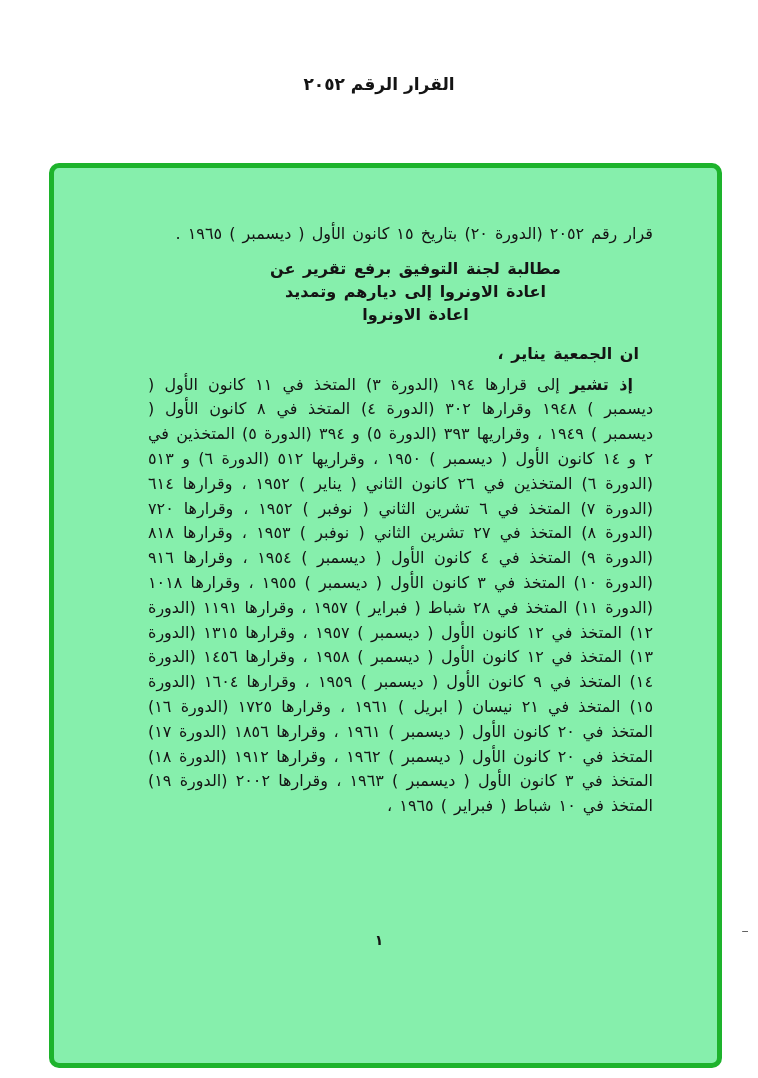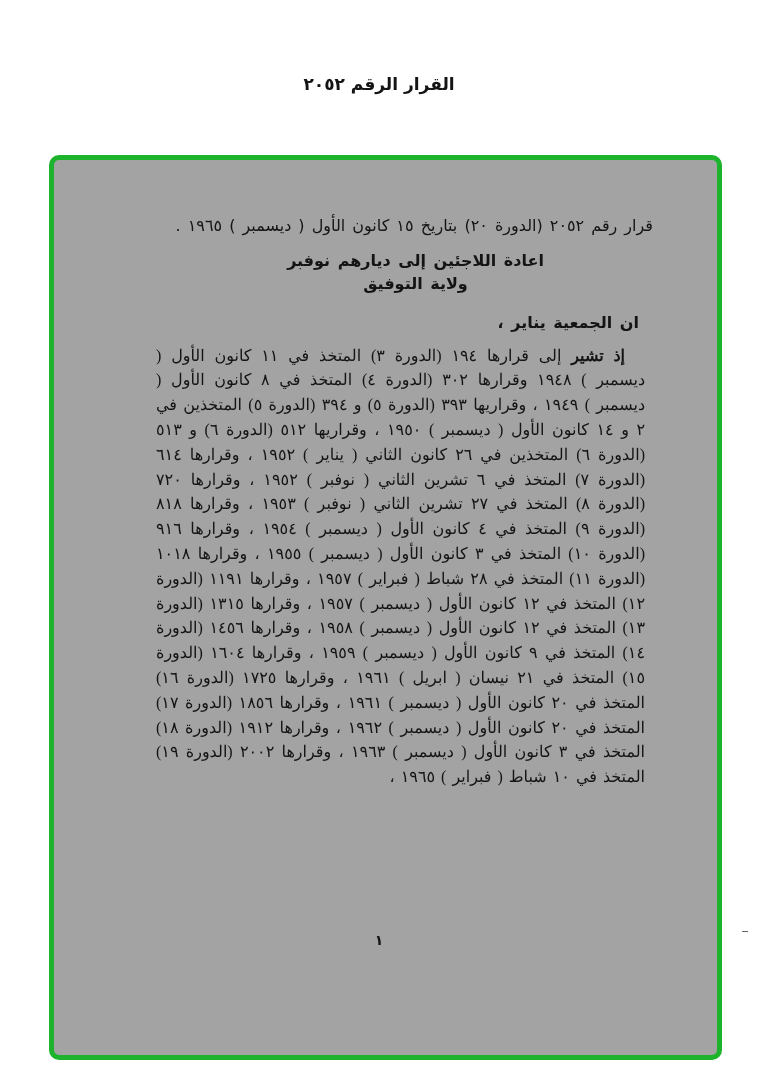--- a/index.html
+++ b/index.html
@@ -30,25 +30,25 @@
   }
   .doc-citation {
     margin-top: 12px;
     font-size: 9.5px;
     font-weight: bold;
     color: #1c1c1c;
   }
   
   .resolution-box {
     position: absolute;
-    left: 49px; top: 155px;
+    left: 49px; top: 163px;
     width: 673px; height: 905px;
     border: 5px solid #1db32c;
     border-radius: 10px;
-    background: #a3a3a3;
+    background: #86efac;
     overflow: hidden;
   }
   .box-content {
     direction: rtl;
     text-align: justify;
     padding: 54px 64px 0 94px;
     font-size: 16px;
     line-height: 24.8px;
     letter-spacing: 0.2px;
     word-spacing: 2px;
@@ -66,22 +66,21 @@
   }
   .heading-line { padding: 0; }
   .opening-line {
     font-weight: bold;
     text-indent: 14px;
     text-align: right;
     margin-bottom: 6px;
   }
   .body-para {
     text-indent: 20px;
-    margin: 8px;
-    font-family: Liberation Serif, serif;
+    margin: 0;
   }
   .body-para .lead { font-weight: bold; }
   
   .doc-footer {
     position: absolute;
     bottom: 0; left: 0;
     width: 100%; height: 26px;
   }
   .page-number {
     position: absolute;
@@ -106,22 +105,23 @@
   <header class="doc-header">
     <h1 class="doc-title">القرار الرقم ٢٠٥٢</h1>
   </header>
 
   <section class="resolution-box" style="border-color: rgb(29, 179, 44);">
     <div class="box-content">
 
       <p class="intro-para">قرار رقم ٢٠٥٢ (الدورة ٢٠) بتاريخ ١٥ كانون الأول ( ديسمبر ) ١٩٦٥ .</p>
 
       <div class="heading-block">
-        <div class="heading-line">اعادة اللاجئين إلى ديارهم نوفبر</div>
-        <div class="heading-line">ولاية التوفيق</div>
+        <div class="heading-line">مطالبة لجنة التوفيق برفع تقرير عن</div>
+        <div class="heading-line">اعادة الاونروا إلى ديارهم وتمديد</div>
+        <div class="heading-line">اعادة الاونروا</div>
       </div>
 
       <p class="opening-line">ان الجمعية يناير ،</p>
 
       <p class="body-para"><span class="lead">إذ تشير</span><span> إلى قرارها ١٩٤ (الدورة ٣) المتخذ في ١١ كانون الأول ( ديسمبر ) ١٩٤٨ وقرارها ٣٠٢ (الدورة ٤) المتخذ في ٨ كانون الأول ( ديسمبر ) ١٩٤٩ ، وقراريها ٣٩٣ (الدورة ٥) و ٣٩٤ (الدورة ٥) المتخذين في ٢ و ١٤ كانون الأول ( ديسمبر ) ١٩٥٠ ، وقراريها ٥١٢ (الدورة ٦) و ٥١٣ (الدورة ٦) المتخذين في ٢٦ كانون الثاني ( يناير ) ١٩٥٢ ، وقرارها ٦١٤ (الدورة ٧) المتخذ في ٦ تشرين الثاني ( نوفبر ) ١٩٥٢ ، وقرارها ٧٢٠ (الدورة ٨) المتخذ في ٢٧ تشرين الثاني ( نوفبر ) ١٩٥٣ ، وقرارها ٨١٨ (الدورة ٩) المتخذ في ٤ كانون الأول ( ديسمبر ) ١٩٥٤ ، وقرارها ٩١٦ (الدورة ١٠) المتخذ في ٣ كانون الأول ( ديسمبر ) ١٩٥٥ ، وقرارها ١٠١٨ (الدورة ١١) المتخذ في ٢٨ شباط ( فبراير ) ١٩٥٧ ، وقرارها ١١٩١ (الدورة ١٢) المتخذ في ١٢ كانون الأول ( ديسمبر ) ١٩٥٧ ، وقرارها ١٣١٥ (الدورة ١٣) المتخذ في ١٢ كانون الأول ( ديسمبر ) ١٩٥٨ ، وقرارها ١٤٥٦ (الدورة ١٤) المتخذ في ٩ كانون الأول ( ديسمبر ) ١٩٥٩ ، وقرارها ١٦٠٤ (الدورة ١٥) المتخذ في ٢١ نيسان ( ابريل ) ١٩٦١ ، وقرارها ١٧٢٥ (الدورة ١٦) المتخذ في ٢٠ كانون الأول ( ديسمبر ) ١٩٦١ ، وقرارها ١٨٥٦ (الدورة ١٧) المتخذ في ٢٠ كانون الأول ( ديسمبر ) ١٩٦٢ ، وقرارها ١٩١٢ (الدورة ١٨) المتخذ في ٣ كانون الأول ( ديسمبر ) ١٩٦٣ ، وقرارها ٢٠٠٢ (الدورة ١٩) المتخذ في ١٠ شباط ( فبراير ) ١٩٦٥ ،</span></p>
 
 
     </div>
   </section>
 

